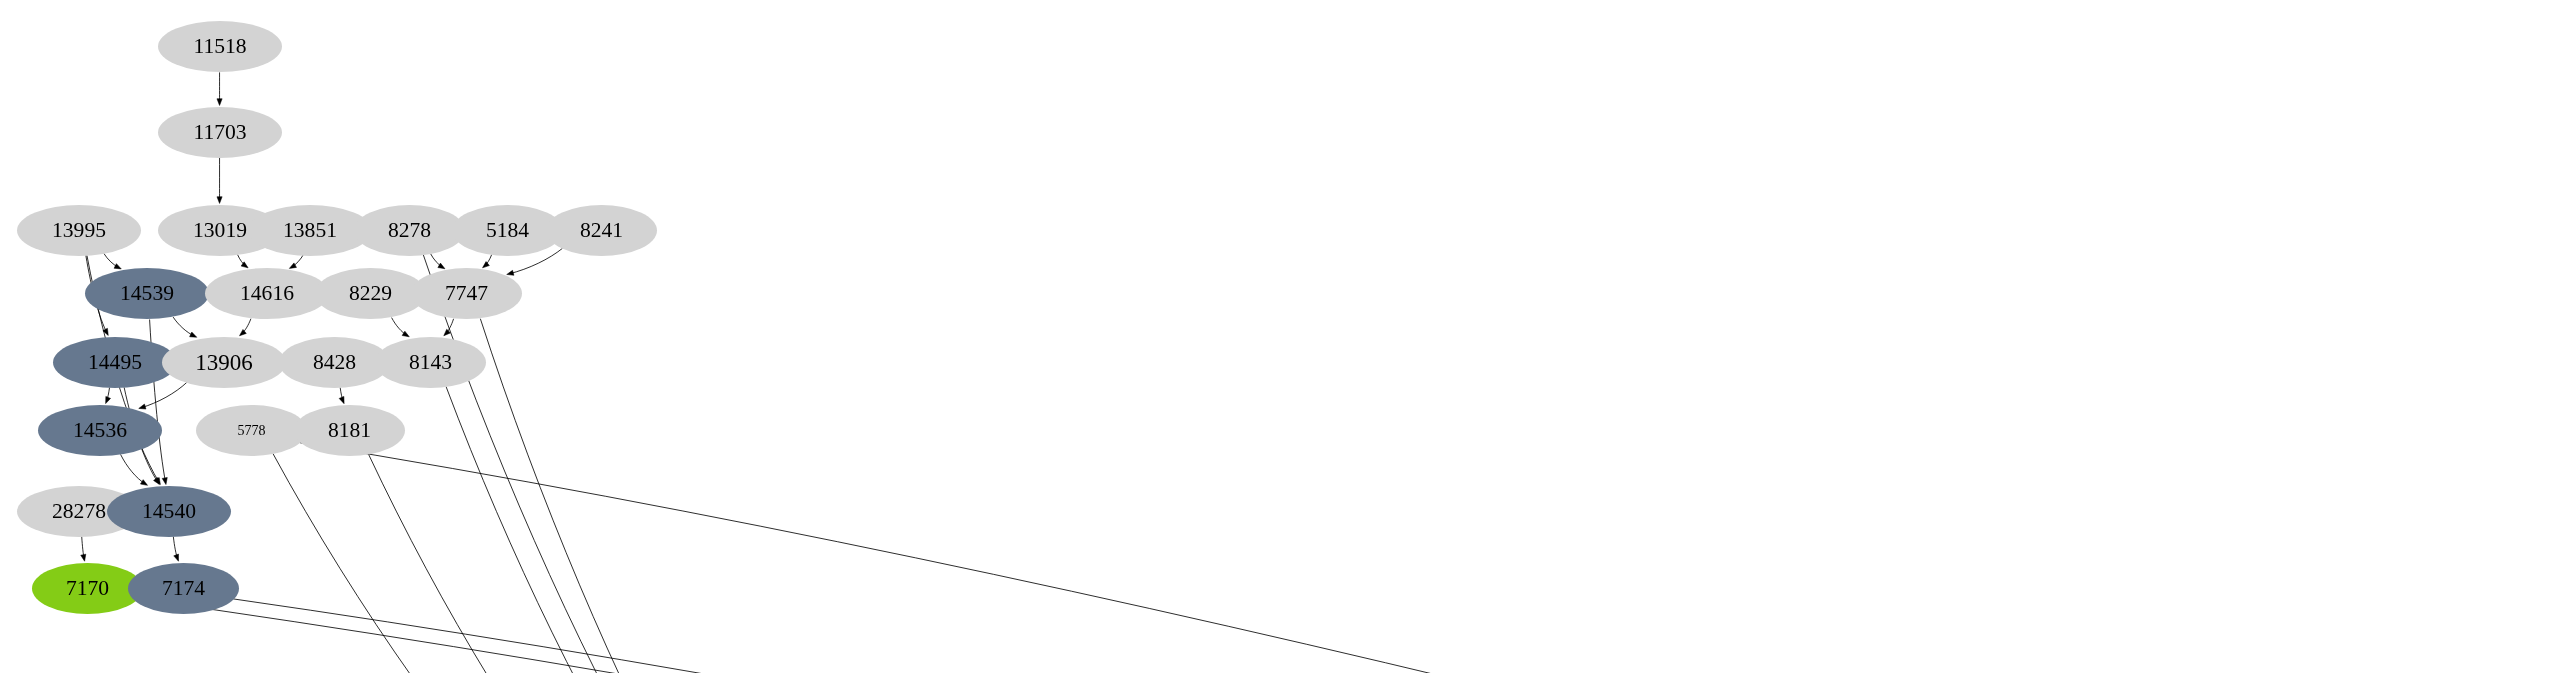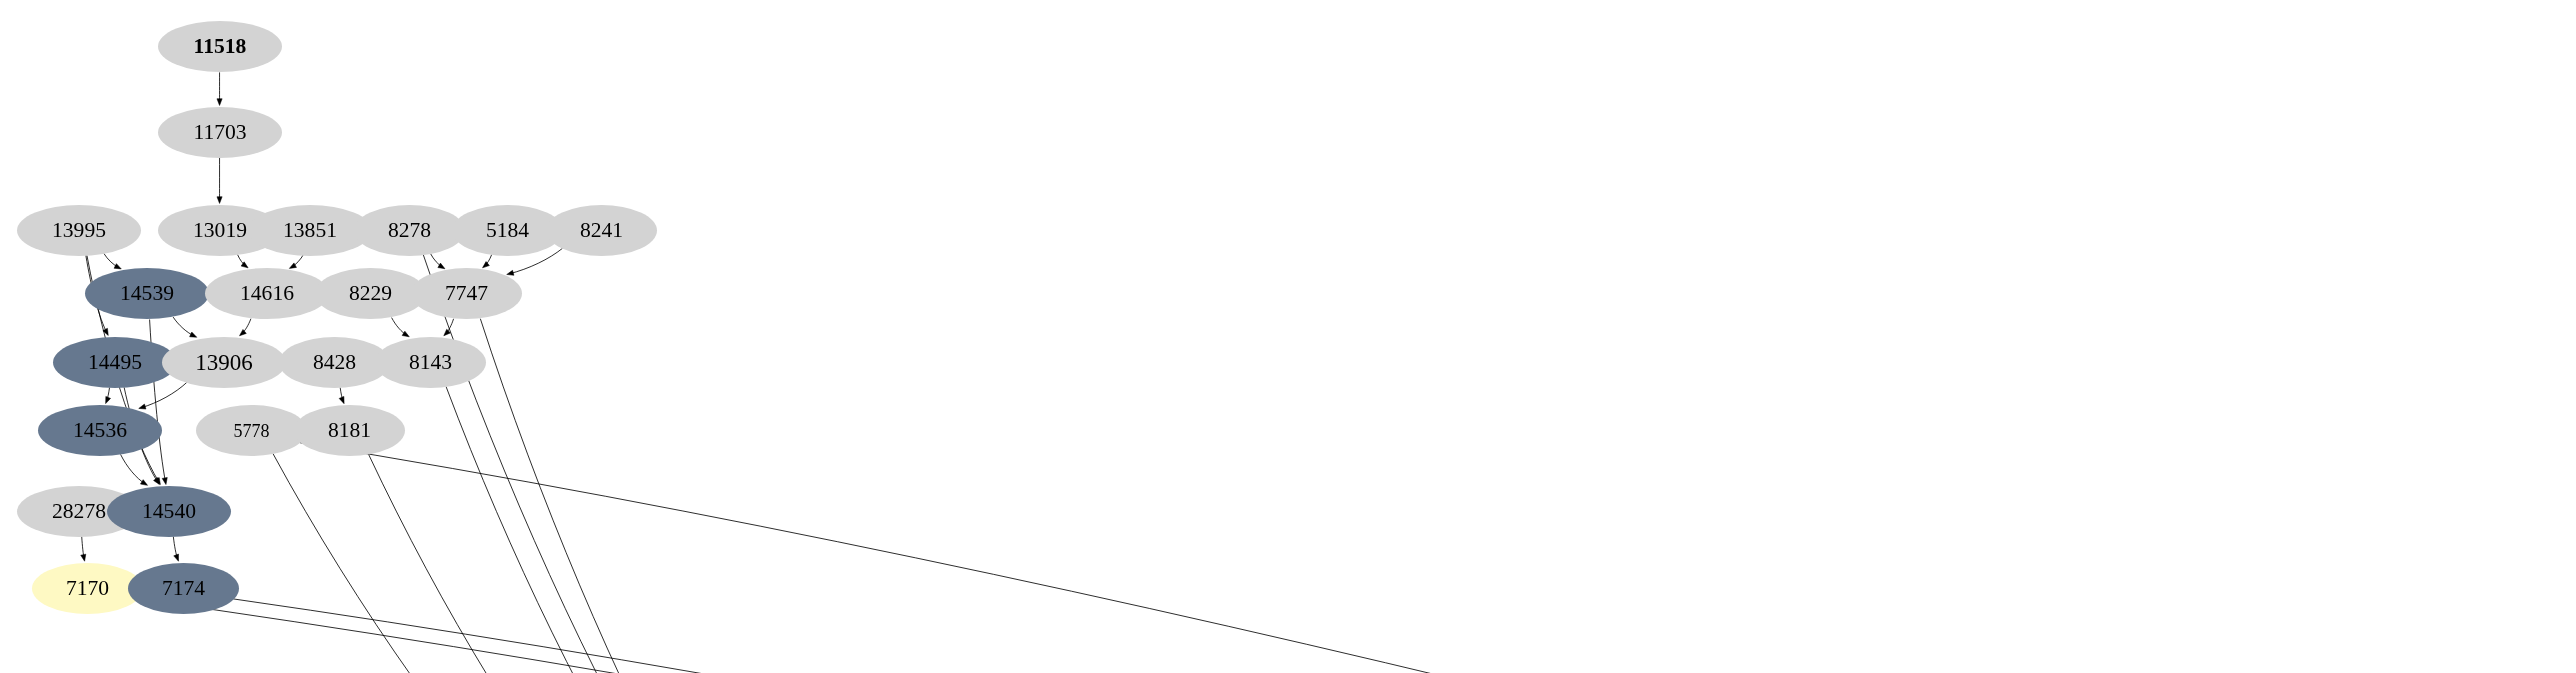--- a/index.html
+++ b/index.html
@@ -42,21 +42,21 @@
     color: #000000;
     line-height: 1;
     white-space: nowrap;
     user-select: none;
   }
   .node.ellipse {
     border-radius: 50%;
   }
   .fill-grey  { background: #d3d3d3; }
   .fill-slate { background: #66788f; }
-  .fill-pink  { background: #fef9c3; }
+  .fill-pink  { background: #84cc16; }
 </style>
 </head>
 <body>
 
 <div id="graph-canvas">
   <svg id="edge-layer" viewBox="0 0 6486 1307" preserveAspectRatio="none">
       <path d="M426.1,140.6 C426.1,165.9 426.1,188.8 426.1,200.8"></path>
       <polygon points="426.1,204.8 421.1,191.8 431.1,191.8"></polygon>
       <path d="M426.1,306.1 C426.1,341.8 426.1,374.1 426.1,391.1"></path>
       <polygon points="426.1,395.1 421.1,382.1 431.1,382.1"></polygon>
@@ -329,21 +329,21 @@
       <path d="M12398.9,4935.4 C12241.4,5021.8 12064.8,5143.6 11921.6,5202.7"></path>
       <polygon points="11918.0,5204.2 11928.1,5194.6 11931.9,5203.9"></polygon>
       <path d="M12897.6,4945.4 C12866.3,5048.3 12819.9,5141.3 12772.3,5190.3"></path>
       <polygon points="12769.5,5193.1 12775.0,5180.3 12782.1,5187.3"></polygon>
       <path d="M12956.0,4944.3 C13000.2,5048.1 13065.5,5142.0 13132.7,5191.5"></path>
       <polygon points="13135.9,5193.9 13122.4,5190.2 13128.4,5182.1"></polygon>
       <path d="M13844.8,4946.7 C13844.8,5048.5 13844.8,5140.5 13844.8,5188.9"></path>
       <polygon points="13844.8,5192.9 13839.8,5179.9 13849.8,5179.9"></polygon>
     </svg>
   <div id="node-layer">
-      <div class="node ellipse fill-grey" style="left: 158px; top: 21px; width: 124px; height: 51px; font-size: 21.6px; font-weight: bold;">
+      <div class="node ellipse fill-grey" style="left: 158px; top: 21px; width: 124px; height: 51px; font-size: 21.6px;">
         <span>11518</span>
       </div>
       <div class="node ellipse fill-grey" style="left: 158px; top: 107px; width: 124px; height: 51px; font-size: 21.6px;">
         <span>11703</span>
       </div>
       <div class="node ellipse fill-grey" style="left: 158px; top: 205px; width: 124px; height: 51px; font-size: 21.6px;">
         <span>13019</span>
       </div>
       <div class="node ellipse fill-grey" style="left: 17px; top: 205px; width: 124px; height: 51px; font-size: 21.6px;">
         <span>13995</span>
@@ -380,21 +380,21 @@
       </div>
       <div class="node ellipse fill-grey" style="left: 279px; top: 337px; width: 111px; height: 51px; font-size: 21.6px;">
         <span>8428</span>
       </div>
       <div class="node ellipse fill-grey" style="left: 375px; top: 337px; width: 111px; height: 51px; font-size: 21.6px;">
         <span>8143</span>
       </div>
       <div class="node ellipse fill-slate" style="left: 38px; top: 405px; width: 124px; height: 51px; font-size: 21.6px;">
         <span>14536</span>
       </div>
-      <div class="node ellipse fill-grey" style="left: 196px; top: 405px; width: 111px; height: 51px; font-size: 18px;">
+      <div class="node ellipse fill-grey" style="left: 196px; top: 405px; width: 111px; height: 51px; font-size: 14px;">
         <span>5778</span>
       </div>
       <div class="node ellipse fill-grey" style="left: 294px; top: 405px; width: 111px; height: 51px; font-size: 21.6px;">
         <span>8181</span>
       </div>
       <div class="node ellipse fill-grey" style="left: 17px; top: 486px; width: 124px; height: 51px; font-size: 21.6px;">
         <span>28278</span>
       </div>
       <div class="node ellipse fill-slate" style="left: 107px; top: 486px; width: 124px; height: 51px; font-size: 21.6px;">
         <span>14540</span>

